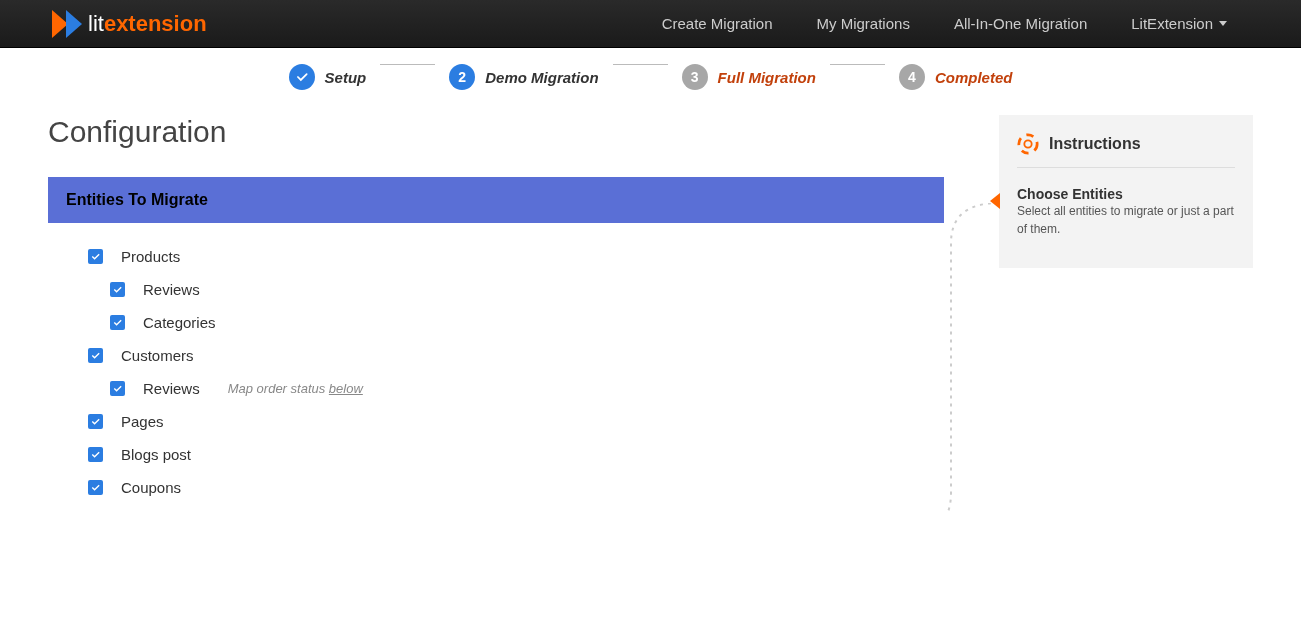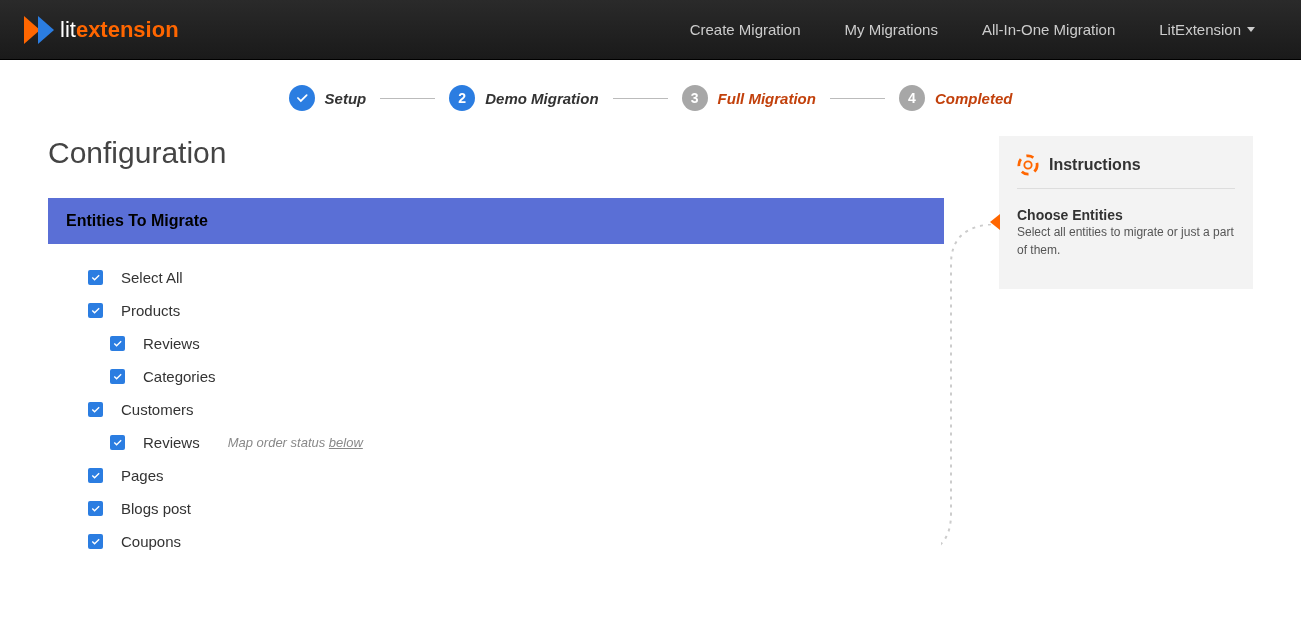--- a/index.html
+++ b/index.html
@@ -1,30 +1,30 @@
 <!DOCTYPE html>
 <html><head>
 <meta charset="utf-8">
 <style>
 * { margin: 0; padding: 0; box-sizing: border-box; }
 body { font-family: Arial, Helvetica, sans-serif; background: #fff; color: #333; width: 1301px; }
 
 
-.topbar { background: #1e1e1e; background: linear-gradient(#2a2a2a, #1a1a1a); height: 60px; display: flex; align-items: center; padding: 0 24px; border-bottom: 1px solid #000; }
+.topbar { background: #1e1e1e; background: linear-gradient(#2a2a2a, #1a1a1a); height: 48px; display: flex; align-items: center; padding: 0 52px; border-bottom: 1px solid #000; }
 .logo { display: flex; align-items: center; gap: 6px; }
 .logo-icon { width: 30px; height: 28px; position: relative; }
 .logo-icon svg { width: 30px; height: 28px; }
 .logo-text { color: #fff; font-size: 22px; font-weight: 400; letter-spacing: 0px; }
 .logo-text .orange { color: #ff6600; font-weight: 700; }
 .nav { margin-left: auto; display: flex; gap: 0; }
 .nav-item { color: #ccc; font-size: 15px; padding: 18px 22px; cursor: pointer; display: flex; align-items: center; gap: 6px; }
 .caret { width: 0; height: 0; border-left: 4px solid transparent; border-right: 4px solid transparent; border-top: 5px solid #ccc; display: inline-block; }
 
 
-.stepper { display: flex; align-items: center; justify-content: center; padding: 25px 0 25px; gap: 0; }
+.stepper { display: flex; align-items: flex-start; justify-content: center; padding: 16px 0 25px; gap: 0; }
 .step { display: flex; align-items: center; gap: 10px; }
 .step-circle { width: 26px; height: 26px; border-radius: 50%; display: flex; align-items: center; justify-content: center; color: #fff; font-size: 14px; font-weight: bold; }
 .step-circle.done { background: #2b7de1; }
 .step-circle.active { background: #2b7de1; }
 .step-circle.pending { background: #a7a7a7; }
 .step-label { font-size: 15px; font-style: italic; font-weight: 600; }
 .step.done .step-label, .step.active .step-label { color: #333; }
 .step.pending .step-label { color: #c2410c; }
 .step-line { width: 55px; height: 1px; background: #bbb; margin: 0 14px; }
 
@@ -104,28 +104,20 @@
   </div>
 </div>
 
 <div class="container">
   <div class="main">
     <h1 class="page-title">Configuration</h1>
     <div class="section-header">Entities To Migrate</div>
 
     <div class="entities">
 
-      <div class="entity-row">
-        <span class="chk">
-            <svg viewBox="0 0 24 24">
-              <path d="M5 12l5 5L20 7"></path>
-            </svg>
-          </span>
-        <span>Select All</span>
-      </div>
 
       <div class="entity-row">
         <span class="chk">
             <svg viewBox="0 0 24 24">
               <path d="M5 12l5 5L20 7"></path>
             </svg>
           </span>
         <span>Products</span>
       </div>
 

